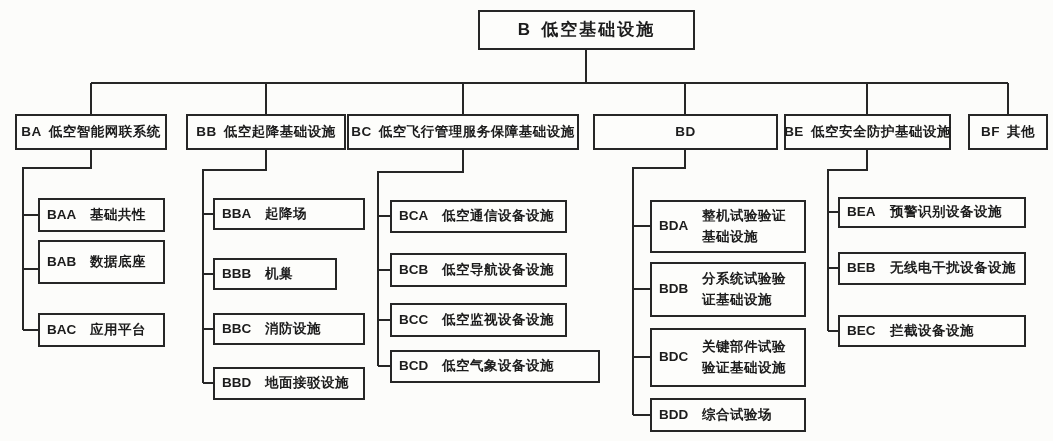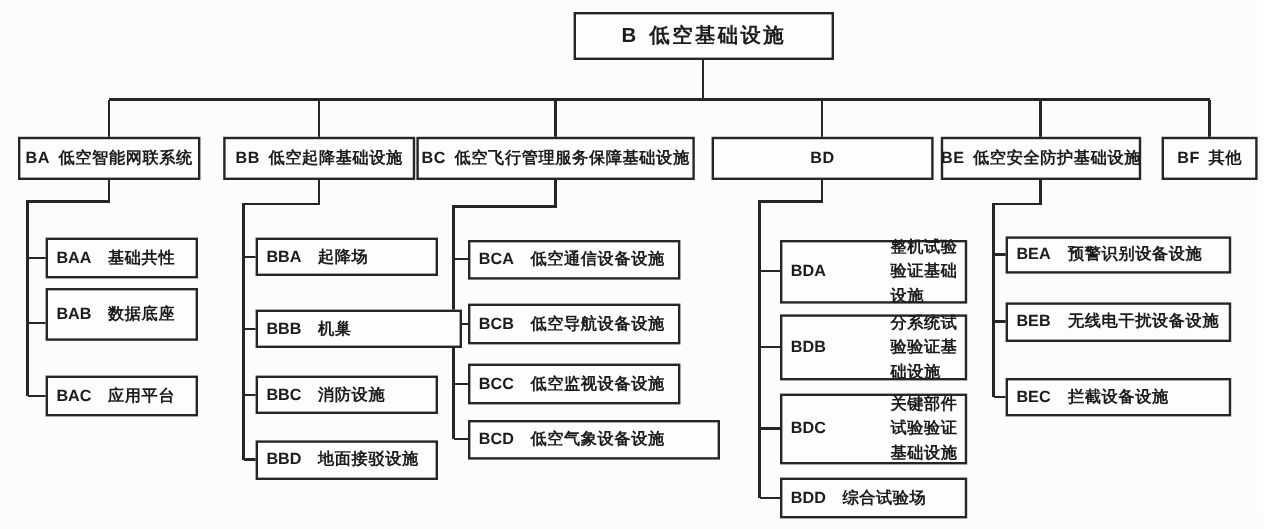--- a/index.html
+++ b/index.html
@@ -46,21 +46,20 @@
   }
   .l3 .code{
     min-width:30px;
     margin-right:13px;
     letter-spacing:0;
     flex:none;
   }
   .l3.wrap .label{
     width:88px;
     line-height:1.5;
-    margin-left:40px;
   }
 </style>
 </head>
 <body>
 
 <div class="stage">
 
   <svg class="lines" viewBox="0 0 1053 441" xmlns="http://www.w3.org/2000/svg">
     <g stroke="#262626" stroke-width="2" fill="none" shape-rendering="crispEdges">
 
@@ -125,21 +124,21 @@
   </div>
   <div class="box l3" style="left:38px;top:313px;width:127px;height:34px">
     <span class="code">BAC</span>
       <span class="label">应用平台</span>
   </div>
 
   <div class="box l3" style="left:213px;top:198px;width:152px;height:32px">
     <span class="code">BBA</span>
       <span class="label">起降场</span>
   </div>
-  <div class="box l3" style="left:213px;top:258px;width:172px;height:32px">
+  <div class="box l3" style="left:213px;top:258px;width:124px;height:32px">
     <span class="code">BBB</span>
       <span class="label">机巢</span>
   </div>
   <div class="box l3" style="left:213px;top:313px;width:152px;height:32px">
     <span class="code">BBC</span>
       <span class="label">消防设施</span>
   </div>
   <div class="box l3" style="left:213px;top:367px;width:152px;height:33px">
     <span class="code">BBD</span>
       <span class="label">地面接驳设施</span>

